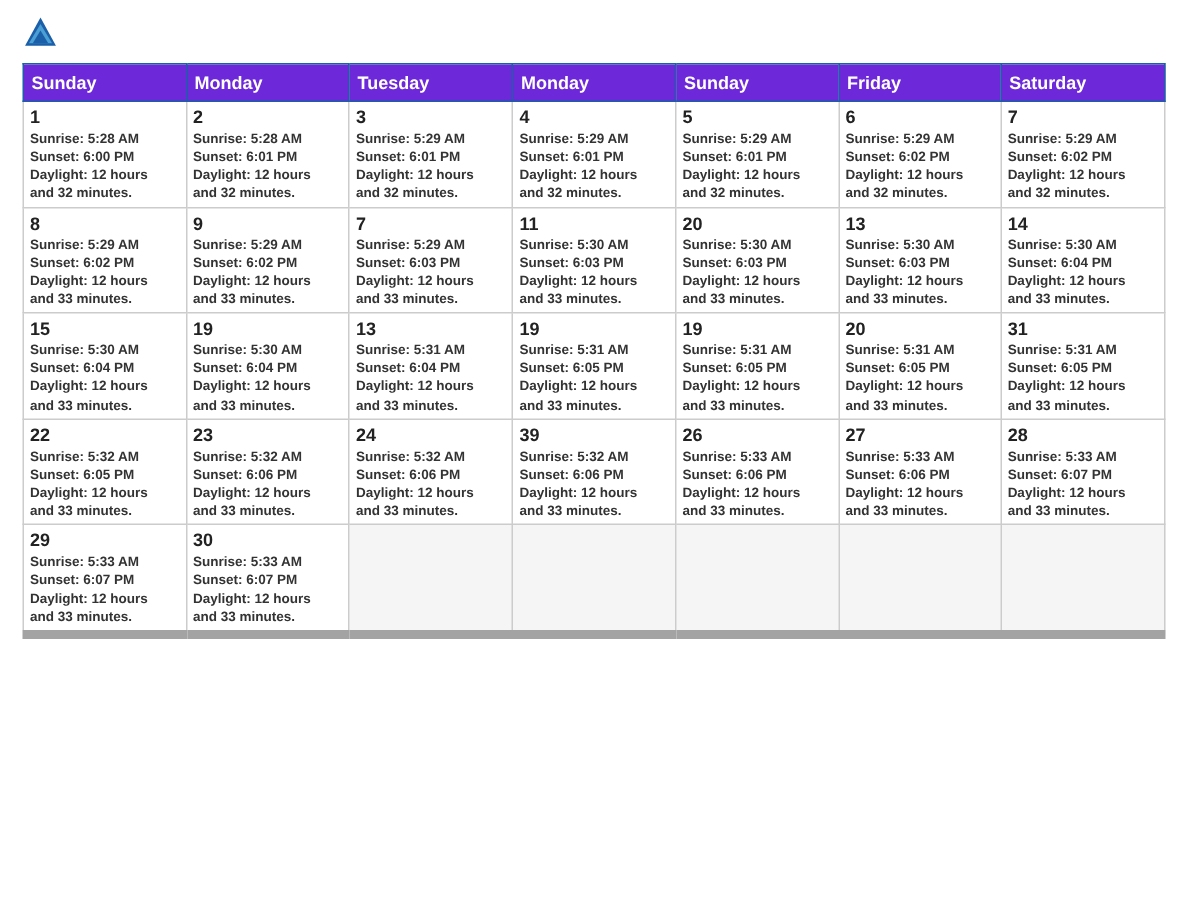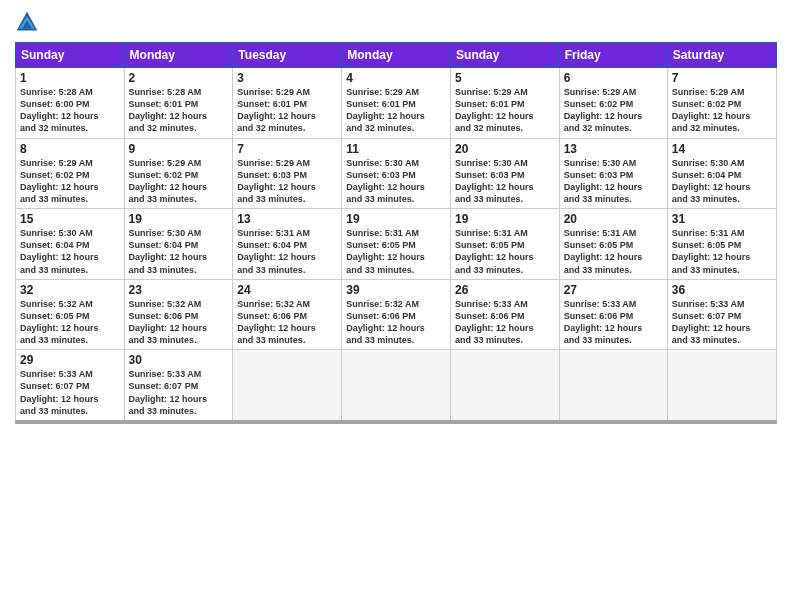--- a/index.html
+++ b/index.html
@@ -86,21 +86,21 @@
       display: block;
       margin-bottom: 1px;
     }
     .day-info {
       font-size: 9px;
       color: #333;
       line-height: 1.35;
       font-weight: bold;
     }
     .last-row td {
-      border-bottom: 4px solid #a3a3a3;
+      border-bottom: 6px solid #a3a3a3;
     }
   </style>
 </head>
 <body>
 
 <div class="page">
   <div class="header">
     <div class="logo">
       <svg class="logo-icon" viewBox="0 0 28 28">
         <polygon points="14,2 26,24 2,24" fill="#1a5fa8"></polygon>
@@ -280,21 +280,21 @@
           <td>
             <span class="day-num">31</span>
             <div class="day-info" style="white-space: pre-line;">Sunrise: 5:31 AM
 Sunset: 6:05 PM
 Daylight: 12 hours
 and 33 minutes.</div>
           </td>
         </tr>
         <tr>
           <td>
-            <span class="day-num">32</span>
+            <span class="day-num">22</span>
             <div class="day-info" style="white-space: pre-line;">Sunrise: 5:32 AM
 Sunset: 6:05 PM
 Daylight: 12 hours
 and 33 minutes.</div>
           </td>
           <td>
             <span class="day-num">23</span>
             <div class="day-info" style="white-space: pre-line;">Sunrise: 5:32 AM
 Sunset: 6:06 PM
 Daylight: 12 hours
@@ -322,21 +322,21 @@
 and 33 minutes.</div>
           </td>
           <td>
             <span class="day-num">27</span>
             <div class="day-info" style="white-space: pre-line;">Sunrise: 5:33 AM
 Sunset: 6:06 PM
 Daylight: 12 hours
 and 33 minutes.</div>
           </td>
           <td>
-            <span class="day-num">36</span>
+            <span class="day-num">28</span>
             <div class="day-info" style="white-space: pre-line;">Sunrise: 5:33 AM
 Sunset: 6:07 PM
 Daylight: 12 hours
 and 33 minutes.</div>
           </td>
         </tr>
         <tr class="last-row">
           <td>
             <span class="day-num">29</span>
             <div class="day-info" style="white-space: pre-line;">Sunrise: 5:33 AM

